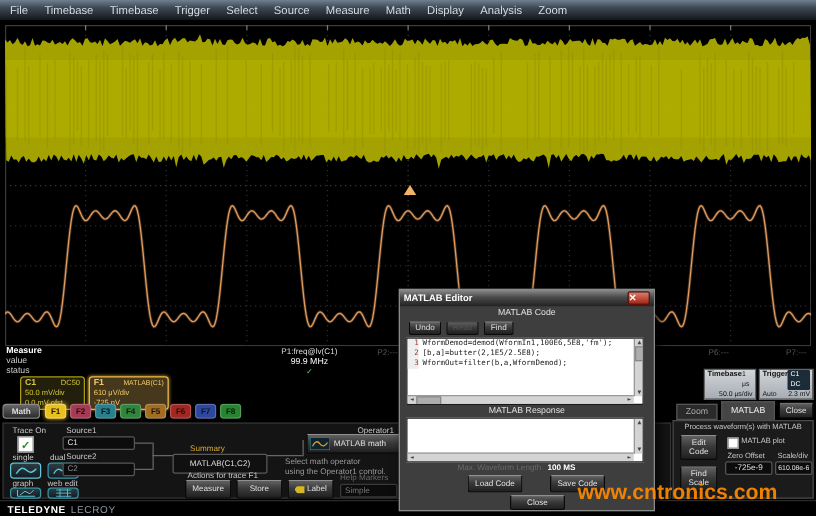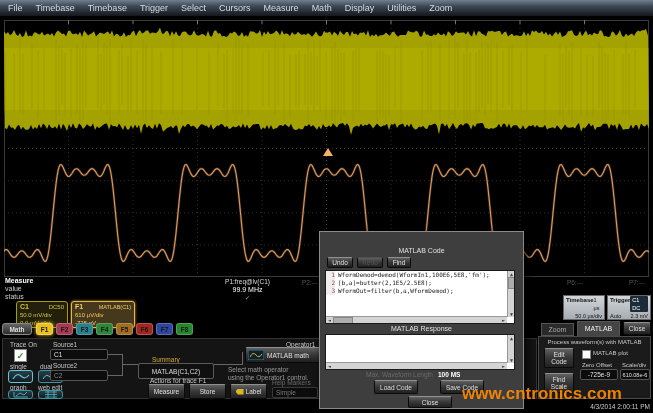--- a/index.html
+++ b/index.html
@@ -108,25 +108,25 @@
 <body>
 
 <div class="screen">
 
   <div class="menubar">
     <span class="menu-item">File</span>
     <span class="menu-item">Timebase</span>
     <span class="menu-item">Timebase</span>
     <span class="menu-item">Trigger</span>
     <span class="menu-item">Select</span>
-    <span class="menu-item">Cursors</span>
+    <span class="menu-item">Source</span>
     <span class="menu-item">Measure</span>
     <span class="menu-item">Math</span>
     <span class="menu-item">Display</span>
-    <span class="menu-item">Utilities</span>
+    <span class="menu-item">Analysis</span>
     <span class="menu-item">Zoom</span>
   </div>
 
   <svg id="scope" width="645" height="257">
       <rect x="0.5" y="0.5" width="644" height="256" fill="none" stroke="#3a3a3a" stroke-width="1"></rect>
       <line x1="64.5" y1="0" x2="64.5" y2="257" stroke="#2c2c2c" stroke-dasharray="1,3" stroke-width="1"></line>
       <line x1="64.5" y1="0" x2="64.5" y2="4" stroke="#777" stroke-width="1"></line>
       <line x1="129" y1="0" x2="129" y2="257" stroke="#2c2c2c" stroke-dasharray="1,3" stroke-width="1"></line>
       <line x1="129" y1="0" x2="129" y2="4" stroke="#777" stroke-width="1"></line>
       <line x1="193.5" y1="0" x2="193.5" y2="257" stroke="#2c2c2c" stroke-dasharray="1,3" stroke-width="1"></line>
@@ -346,22 +346,32 @@
     </div>
   <span class="plabel" style="left:622px;top:362px;font-size:6px;">Scale/div</span>
   <div class="field" style="left:620px;top:369px;width:30px;height:11px;font-size:5.5px;justify-content:center;padding-left:0;">
       <span>610.08e-6</span>
     </div>
   <div class="btn3d" style="left:544px;top:373px;width:30px;height:20px;flex-direction:column;">
       <span>Find Scale</span>
     </div>
   <div class="timestamp">4/3/2014 2:00:11 PM</div>
 
+  <div class="bottom-bar">
+    <span class="brand1">TELEDYNE</span>
+    <span class="brand2">LECROY</span>
+  </div>
 
   <div class="dialog">
+    <div class="dlg-title">
+      <span>MATLAB Editor</span>
+      <div class="dlg-close">
+          <span>✕</span>
+        </div>
+    </div>
     <div class="dlg-h" style="top:15px;">MATLAB Code</div>
     <div class="btn3d" style="left:7px;top:25px;width:26px;height:11px;">
         <span>Undo</span>
       </div>
     <div class="btn3d dimbtn" style="left:37px;top:25px;width:26px;height:11px;">
         <span>Redo</span>
       </div>
     <div class="btn3d" style="left:67px;top:25px;width:24px;height:11px;">
         <span>Find</span>
       </div>

